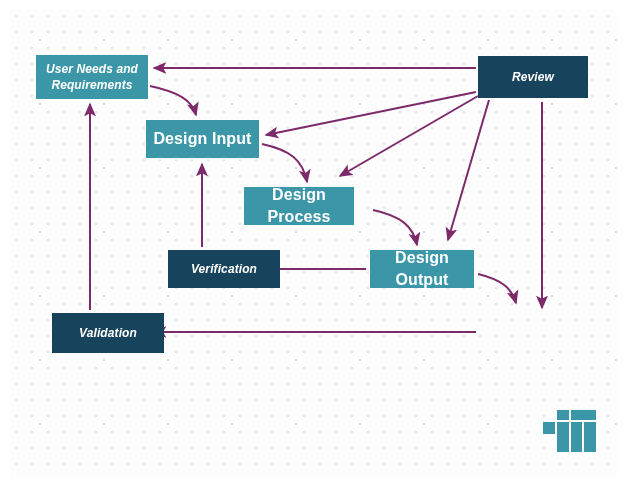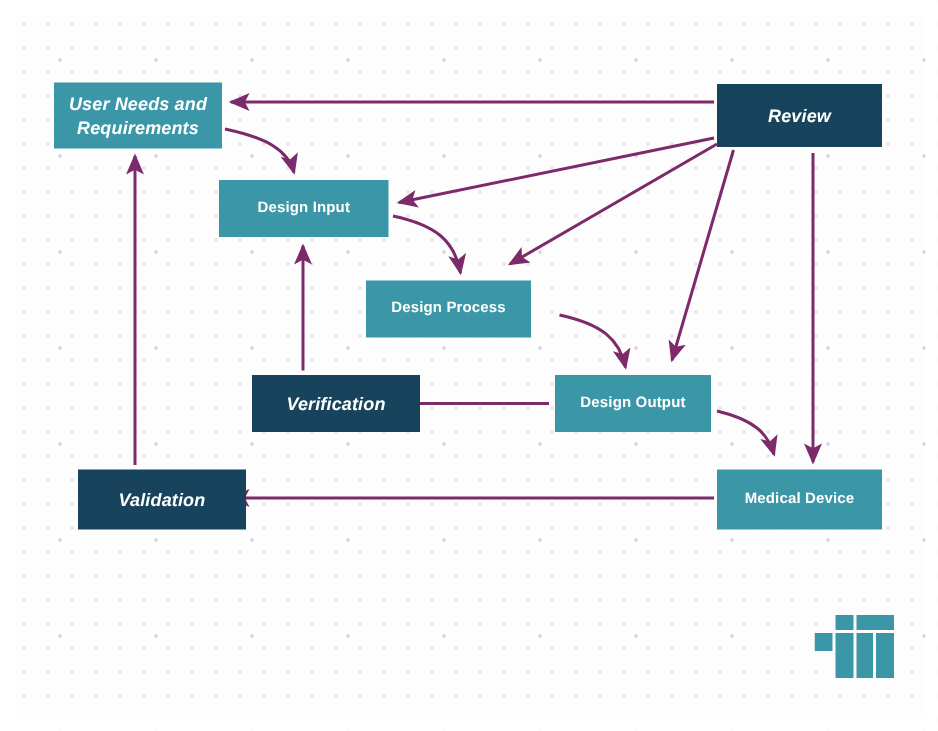--- a/index.html
+++ b/index.html
@@ -36,21 +36,21 @@
     height: 487px;
   }
 
   .node {
     position: absolute;
     display: flex;
     align-items: center;
     justify-content: center;
     text-align: center;
     color: #ffffff;
-    font-size: 10px;
+    font-size: 16px;
     font-weight: bold;
     line-height: 1.35;
     letter-spacing: 0.1px;
     box-sizing: border-box;
     padding: 2px 6px;
   }
   .node.teal  { background: #3b97a8; }
   .node.navy  { background: #17435c; }
   .node.italic { font-style: italic; font-size: 12px; }
 
@@ -133,23 +133,20 @@
   </div>
 
   <div class="node navy italic" id="node-verification">
     <span>Verification</span>
   </div>
 
   <div class="node navy italic" id="node-validation">
     <span>Validation</span>
   </div>
 
-  <div class="node teal" id="node-medical-device">
-    <span>Medical Device</span>
-  </div>
 
   <svg id="logo" viewBox="0 0 54 42" xmlns="http://www.w3.org/2000/svg">
     <g fill="#3b97a8">
       <rect x="0" y="12" width="12" height="12"></rect>
       <rect x="14" y="12" width="12" height="30"></rect>
       <rect x="14" y="0" width="12" height="10"></rect>
       <rect x="28" y="12" width="11" height="30"></rect>
       <rect x="28" y="0" width="25" height="10"></rect>
       <rect x="41" y="12" width="12" height="30"></rect>
     </g>

